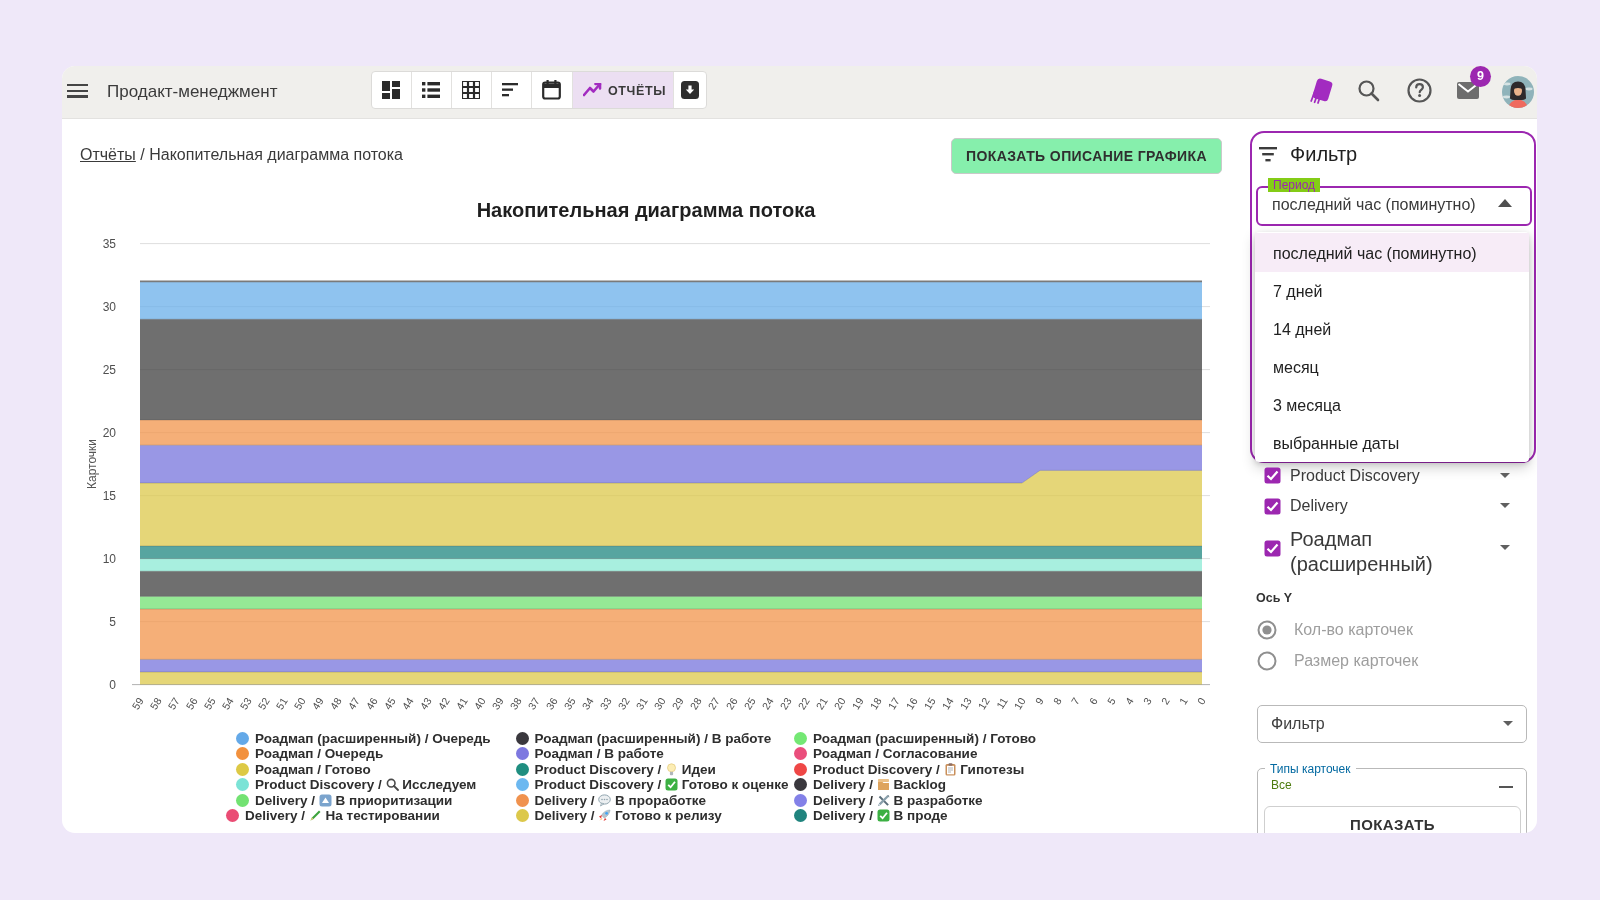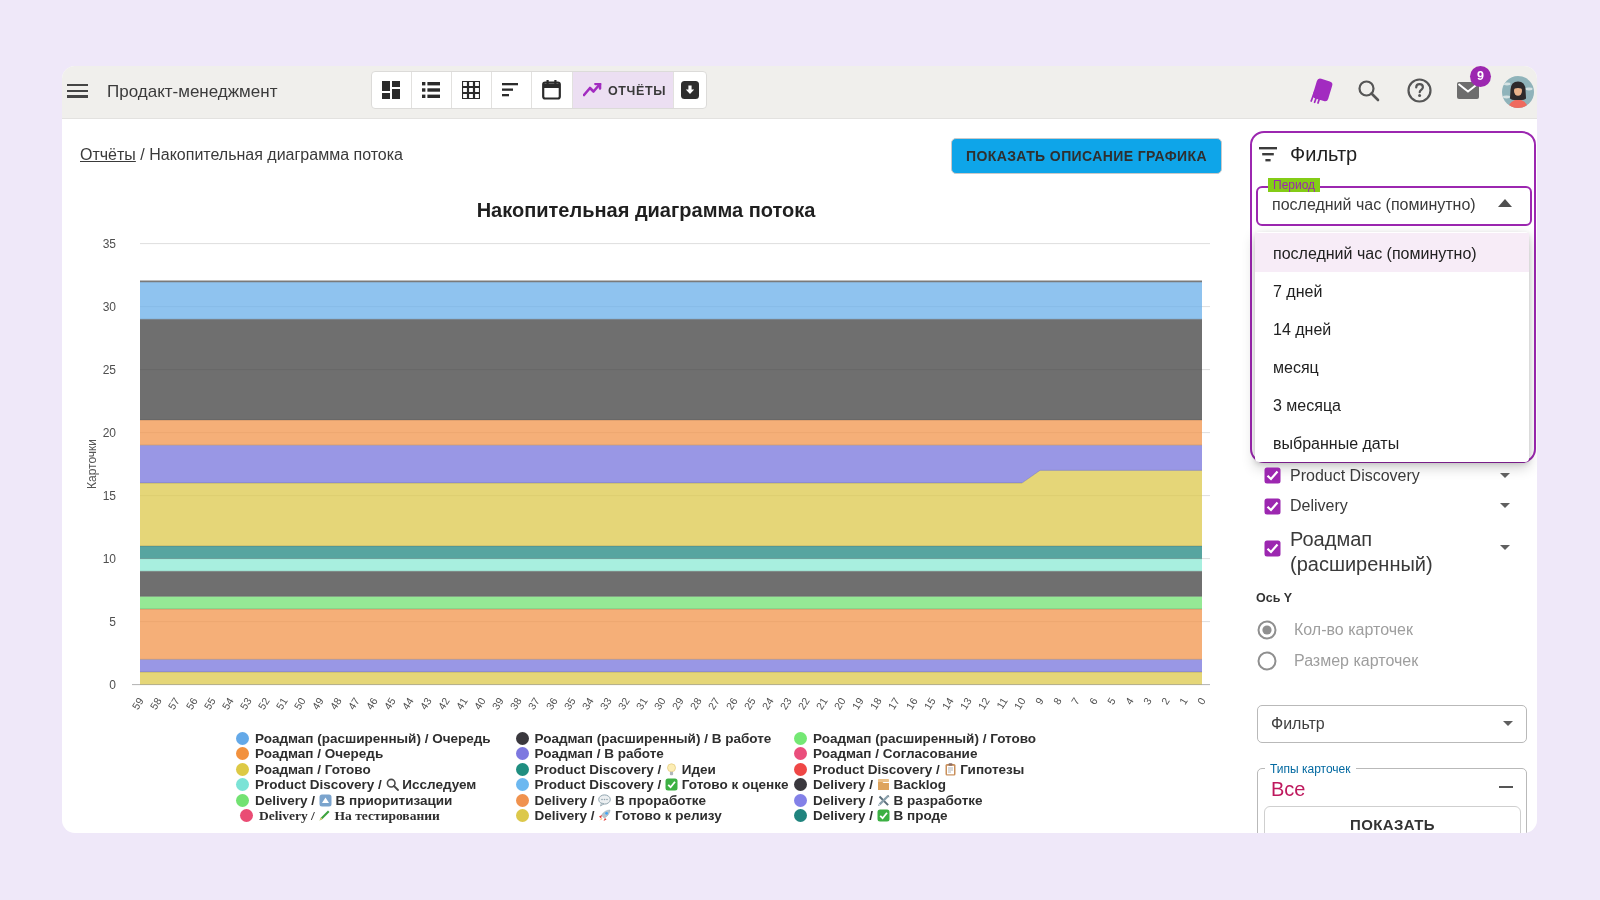--- a/index.html
+++ b/index.html
@@ -97,21 +97,21 @@
           <ellipse cx="27" cy="13" rx="3.6" ry="1.4" fill="#d5e2e3"></ellipse>
 <ellipse cx="4.5" cy="21" rx="3.6" ry="1.4" fill="#d5e2e3"></ellipse>
 <path d="M16 23.5 q-8 0.5-10 8.5 h20 q-2-8-10-8.5z" fill="#ef6a5e"></path>
 <path d="M16 5.5 q-7 0-7.5 8 l-0.5 9 q2 1.5 4 1.5 l8 0 q2 0 4-1.5 l-0.5-9 q-0.5-8-7.5-8z" fill="#2e2a2c"></path>
 <ellipse cx="16" cy="15" rx="4" ry="4.8" fill="#eab38b"></ellipse>
 <path d="M16 6.5 q-6 0-6.5 7 q6.5-3 13 0 q-0.5-7-6.5-7z" fill="#2e2a2c"></path>
 </g>
       </svg>
 </div>
 <div class="abs" style="left:18px;top:80px;font-size:16px;color:#3a3a3a;"><span style="text-decoration:underline;">Отчёты</span> / Накопительная диаграмма потока</div>
-<div class="abs" style="left:889px;top:72px;width:271px;height:36px;border:1px solid #c9c9c9;border-radius:5px;background:#0ea5e9;font-size:14px;font-weight:700;letter-spacing:0.4px;color:#2f2f2f;text-align:center;line-height:34px;">ПОКАЗАТЬ ОПИСАНИЕ ГРАФИКА</div>
+<div class="abs" style="left:889px;top:72px;width:271px;height:36px;border:1px solid #c9c9c9;border-radius:5px;background:#86efac;font-size:14px;font-weight:700;letter-spacing:0.4px;color:#2f2f2f;text-align:center;line-height:34px;">ПОКАЗАТЬ ОПИСАНИЕ ГРАФИКА</div>
 <div class="abs" style="left:82px;top:133px;width:1004px;text-align:center;font-size:20px;font-weight:700;color:#1f1f1f;">Накопительная диаграмма потока</div>
 <svg class="abs" style="left:0;top:0" width="1475" height="767" viewBox="0 0 1475 767">
       <line x1="70.0" y1="618.6" x2="1148" y2="618.6" stroke="#dedede" stroke-width="1"></line>
       <line x1="78.0" y1="555.6" x2="1148" y2="555.6" stroke="#dedede" stroke-width="1"></line>
       <line x1="78.0" y1="492.6" x2="1148" y2="492.6" stroke="#dedede" stroke-width="1"></line>
       <line x1="78.0" y1="429.6" x2="1148" y2="429.6" stroke="#dedede" stroke-width="1"></line>
       <line x1="78.0" y1="366.6" x2="1148" y2="366.6" stroke="#dedede" stroke-width="1"></line>
       <line x1="78.0" y1="303.6" x2="1148" y2="303.6" stroke="#dedede" stroke-width="1"></line>
       <line x1="78.0" y1="240.6" x2="1148" y2="240.6" stroke="#dedede" stroke-width="1"></line>
       <line x1="78.0" y1="177.6" x2="1148" y2="177.6" stroke="#dedede" stroke-width="1"></line>
@@ -214,21 +214,21 @@
 <div class="legrow" style="left:174px;top:680.4px;"><span class="legdot" style="background:#F2913D;"></span>Роадмап / Очередь</div>
 <div class="legrow" style="left:174px;top:695.8px;"><span class="legdot" style="background:#DDC945;"></span>Роадмап / Готово</div>
 <div class="legrow" style="left:174px;top:711.3px;"><span class="legdot" style="background:#7BE3D6;"></span>Product Discovery / <svg class="licon" width="13" height="13" viewBox="0 0 13 13">
         <circle cx="5.2" cy="5.2" r="3.8" fill="none" stroke="#4a4a4a" stroke-width="1.6"></circle>
         <path d="M8 8 L12 12" stroke="#4a4a4a" stroke-width="1.8" stroke-linecap="round"></path>
       </svg> Исследуем</div>
 <div class="legrow" style="left:174px;top:726.7px;"><span class="legdot" style="background:#72E272;"></span>Delivery / <svg class="licon" width="13" height="13" viewBox="0 0 13 13">
         <rect x="0.5" y="0.5" width="12" height="12" rx="2.5" fill="#7ba4cd"></rect>
         <path d="M6.5 3.5 L10 9 H3 Z" fill="#fff"></path>
       </svg> В приоритизации</div>
-<div class="legrow" style="left:178px;top:742.1px;font-family:Liberation Serif, serif;"><span class="legdot" style="background:#EA4C74;"></span>Delivery / <svg class="licon" width="13" height="13" viewBox="0 0 13 13">
+<div class="legrow" style="left:164px;top:742.1px;"><span class="legdot" style="background:#EA4C74;"></span>Delivery / <svg class="licon" width="13" height="13" viewBox="0 0 13 13">
         <path d="M1.5 11.5 L3 8.5 L10 1.5 L11.5 3 L4.5 10 Z" fill="#3da33d"></path>
         <path d="M1.5 11.5 L3 8.5 L4.5 10 Z" fill="#e8c87a"></path>
       </svg> На тестировании</div>
 <div class="legrow" style="left:453.5px;top:665.0px;"><span class="legdot" style="background:#3A383E;"></span>Роадмап (расширенный) / В работе</div>
 <div class="legrow" style="left:453.5px;top:680.4px;"><span class="legdot" style="background:#7D78E0;"></span>Роадмап / В работе</div>
 <div class="legrow" style="left:453.5px;top:695.8px;"><span class="legdot" style="background:#1F8E80;"></span>Product Discovery / <svg class="licon" width="13" height="13" viewBox="0 0 13 13">
         <circle cx="6.5" cy="4.8" r="4" fill="#fcedb4" stroke="#e4cd82" stroke-width="0.8"></circle>
         <rect x="4.9" y="8.8" width="3.2" height="3.4" rx="1" fill="#b0b6bb"></rect>
       </svg> Идеи</div>
 <div class="legrow" style="left:453.5px;top:711.3px;"><span class="legdot" style="background:#6CB8F0;"></span>Product Discovery / <svg class="licon" width="13" height="13" viewBox="0 0 13 13">
@@ -316,15 +316,15 @@
 <div class="abs" style="left:1232px;top:555px;font-size:16px;color:#9e9e9e;">Кол-во карточек</div>
 <svg class="abs" style="left:1195px;top:585px" width="20" height="20" viewBox="0 0 20 20">
 <circle cx="10" cy="10" r="8.5" fill="none" stroke="#8f8f8f" stroke-width="2"></circle>
     </svg>
 <div class="abs" style="left:1232px;top:586px;font-size:16px;color:#9e9e9e;">Размер карточек</div>
 <div class="abs" style="left:1195px;top:639px;width:270px;height:38px;border:1px solid #b9b9b9;border-radius:5px;background:#fff;"></div>
 <div class="abs" style="left:1209px;top:649px;font-size:16px;color:#3f3f3f;">Фильтр</div>
 <div class="caret-down" style="left:1441px;top:655px;"></div>
 <div class="abs" style="left:1195px;top:702px;width:270px;height:80px;border:1px solid #b9b9b9;border-radius:5px;background:#fff;"></div>
 <div class="abs" style="left:1203px;top:696px;background:#fff;padding:0 5px;font-size:12px;color:#0369a1;">Типы карточек</div>
-<div class="abs" style="left:1209px;top:712px;font-size:20px;color:#be185d;">Все</div>
+<div class="abs" style="left:1209px;top:712px;font-size:12px;color:#4d7c0f;">Все</div>
 <div class="abs" style="left:1437px;top:720px;width:14px;height:2px;background:#555;"></div>
 <div class="abs" style="left:1202px;top:732px;width:257px;height:38px;border:1px solid #cfcfcf;border-radius:6px;background:#fff;font-size:15px;font-weight:700;letter-spacing:0.4px;color:#333;text-align:center;line-height:36px;margin-top:8px;">ПОКАЗАТЬ</div>
 </div>
 </body></html>

